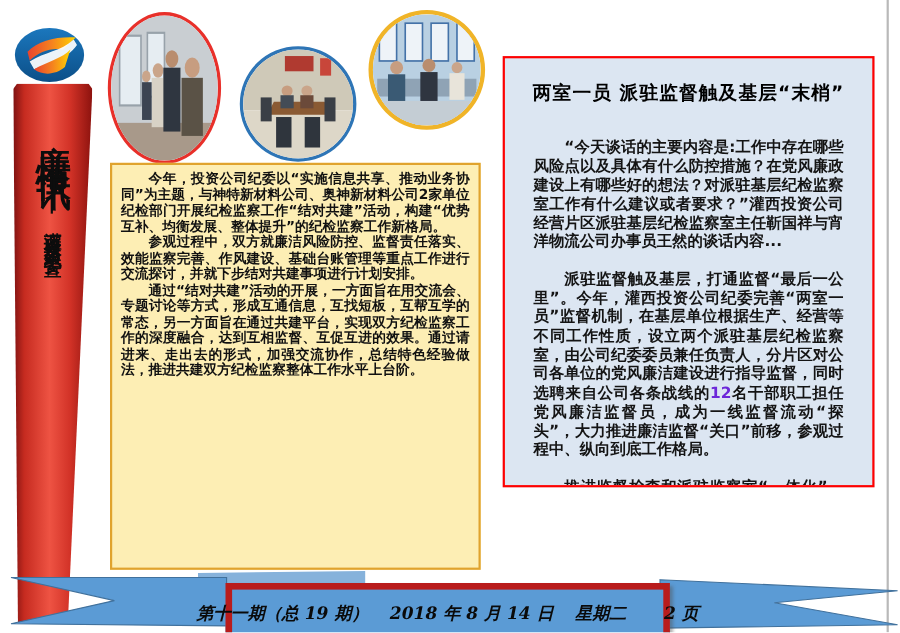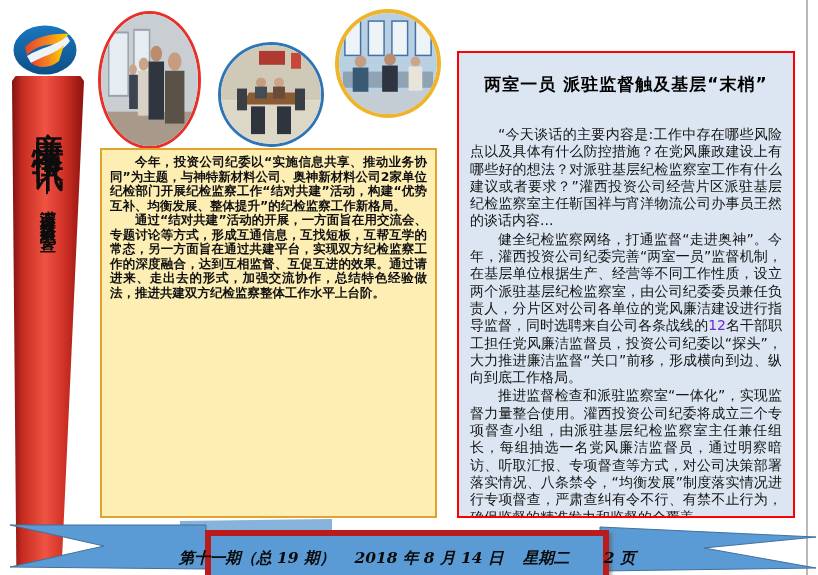--- a/index.html
+++ b/index.html
@@ -27,24 +27,24 @@
   .photo2{left:218px;top:42px;width:100px;height:99px;border:3px solid #2e75b6;}
   .photo3{left:335px;top:9px;width:98px;height:101px;border:4px solid #f0b428;}
 
   
   .main-box{position:absolute;left:100px;top:148px;width:337px;height:370px;box-sizing:border-box;
     background:#fdeeb4;border:2.5px solid #e0a32e;padding:5px 8px;z-index:3;overflow:hidden;}
   .main-box .para{margin:0;font-size:12.5px;font-weight:bold;line-height:14.5px;color:#111;
     text-align:justify;text-indent:2em;letter-spacing:0;}
 
   
-  .side-box{position:absolute;left:457px;top:51px;width:338px;height:467px;box-sizing:border-box;
+  .side-box{position:absolute;left:457px;top:51px;width:338px;height:392px;box-sizing:border-box;
     background:#dce6f2;border:2px solid #fe0000;padding:8px 10px;z-index:3;overflow:hidden;}
   .side-title{margin:12px 0 30px 0;text-align:center;font-size:17px;font-weight:bold;color:#000;letter-spacing:1px;}
-  .side-box .para{margin:1px;font-size:14px;font-weight:normal;line-height:17.3px;color:#141414;
+  .side-box .para{margin:16px;font-size:14px;font-weight:bold;line-height:17.3px;color:#141414;
     text-align:justify;text-indent:2em;}
   .num-highlight{color:#6d28d9;}
 
   
   .ribbon-svg{position:absolute;left:0;top:518px;width:818px;height:57px;z-index:4;}
   .footer-box{position:absolute;left:205px;top:530px;width:404px;height:57px;box-sizing:border-box;
     background:#5b9bd5;border:6px solid #b91c1c;box-shadow:3px 3px 3px rgba(80,80,80,.45);
     display:flex;align-items:center;justify-content:center;z-index:5;}
   .footer-text{font-family:"DejaVu Serif",serif;font-style:italic;font-weight:bold;
     font-size:15.5px;color:#0a0a0a;white-space:nowrap;}
@@ -127,27 +127,28 @@
         <rect x="14" y="54" width="16" height="24" fill="#3a5a74"></rect>
       <circle cx="52" cy="46" r="6" fill="#b98d6e"></circle>
         <rect x="44" y="52" width="16" height="26" fill="#2f3540"></rect>
       <circle cx="78" cy="48" r="5" fill="#caa58a"></circle>
         <rect x="71" y="53" width="14" height="24" fill="#e8e4da"></rect>
     </svg>
   </div>
 
   <div class="main-box">
       <p class="para">今年，投资公司纪委以“实施信息共享、推动业务协同”为主题，与神特新材料公司、奥神新材料公司2家单位纪检部门开展纪检监察工作“结对共建”活动，构建“优势互补、均衡发展、整体提升”的纪检监察工作新格局。</p>
+      <p class="para">参观过程中，双方就廉洁风险防控、监督责任落实、效能监察完善、作风建设、基础台账管理等重点工作进行交流探讨，并就下步结对共建事项进行计划安排。</p>
       <p class="para">通过“结对共建”活动的开展，一方面旨在用交流会、专题讨论等方式，形成互通信息，互找短板，互帮互学的常态，另一方面旨在通过共建平台，实现双方纪检监察工作的深度融合，达到互相监督、互促互进的效果。通过请进来、走出去的形式，加强交流协作，总结特色经验做法，推进共建双方纪检监察整体工作水平上台阶。</p>
     </div>
 
   <div class="side-box">
     <h2 class="side-title">两室一员 派驻监督触及基层“末梢”</h2>
     <p class="para">“今天谈话的主要内容是:工作中存在哪些风险点以及具体有什么防控措施？在党风廉政建设上有哪些好的想法？对派驻基层纪检监察室工作有什么建议或者要求？”灌西投资公司经营片区派驻基层纪检监察室主任靳国祥与宵洋物流公司办事员王然的谈话内容...</p>
-    <p class="para"><span>健全纪检监察网络，打通监督“走进奥神”。今年，灌西投资公司纪委完善“两室一员”监督机制，在基层单位根据生产、经营等不同工作性质，设立两个派驻基层纪检监察室，由公司纪委委员兼任负责人，分片区对公司各单位的党风廉洁建设进行指导监督，同时选聘来自公司各条战线的</span><span class="num-highlight">12</span><span>名干部职工担任党风廉洁监督员，投资公司纪委以“探头”，大力推进廉洁监督“关口”前移，形成横向到边、纵向到底工作格局。</span></p>
+    <p class="para"><span>派驻监督触及基层，打通监督“最后一公里”。今年，灌西投资公司纪委完善“两室一员”监督机制，在基层单位根据生产、经营等不同工作性质，设立两个派驻基层纪检监察室，由公司纪委委员兼任负责人，分片区对公司各单位的党风廉洁建设进行指导监督，同时选聘来自公司各条战线的</span><span class="num-highlight">12</span><span>名干部职工担任党风廉洁监督员，成为一线监督流动“探头”，大力推进廉洁监督“关口”前移，参观过程中、纵向到底工作格局。</span></p>
     <p class="para">推进监督检查和派驻监察室“一体化”，实现监督力量整合使用。灌西投资公司纪委将成立三个专项督查小组，由派驻基层纪检监察室主任兼任组长，每组抽选一名党风廉洁监督员，通过明察暗访、听取汇报、专项督查等方式，对公司决策部署落实情况、八条禁令，“均衡发展”制度落实情况进行专项督查，严肃查纠有令不行、有禁不止行为，确保监督的精准发力和监督的全覆盖。</p>
   </div>
 
   <svg class="ribbon-svg" viewBox="0 0 818 57">
     <polygon points="180,3 332,1 332,12 180,14" fill="#86b2db"></polygon>
     <polygon points="10,7 206,7 206,51 10,49 104,28" fill="#5b9bd5" stroke="#41719c" stroke-width="1"></polygon>
     <polygon points="600,9 816,19 704,30 816,50 600,53" fill="#5b9bd5" stroke="#41719c" stroke-width="1"></polygon>
   </svg>
   <div class="footer-box">
     <div class="footer-text">

